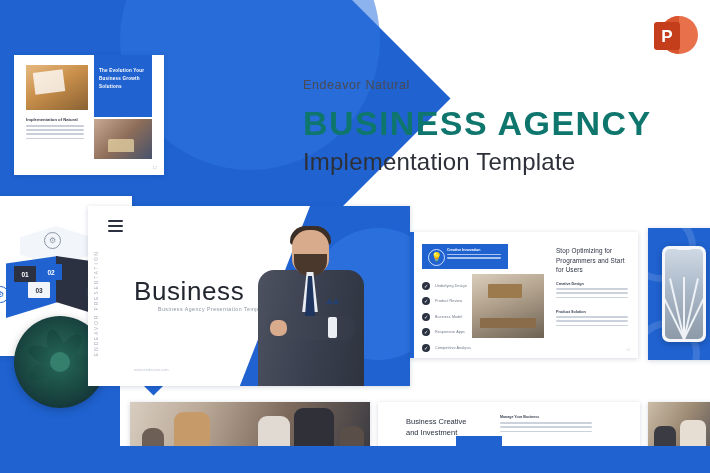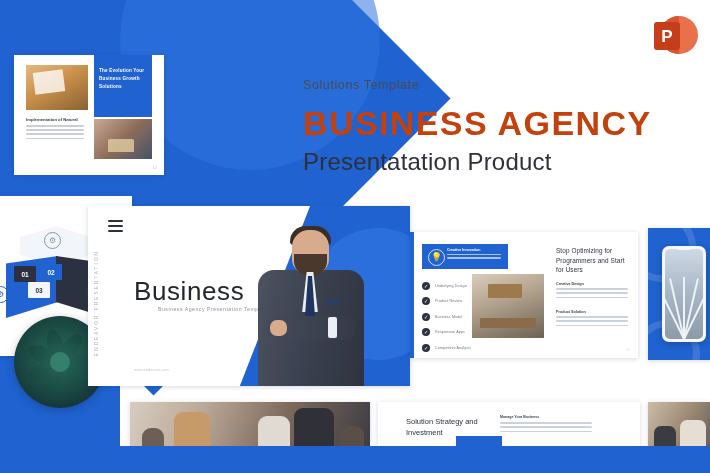--- a/index.html
+++ b/index.html
@@ -52,21 +52,21 @@
     background:#c43e1c;display:flex;align-items:center;justify-content:center;
     color:#fff;font-weight:bold;font-size:17px;line-height:1;
   }
 
   
   .hero{position:absolute;left:303px;top:78px;width:370px;}
   .hero-eyebrow{
     font-size:12.5px;color:#4a4a52;letter-spacing:.6px;margin:0 0 14px 0;
   }
   .hero-title{
-    font-size:34px;font-weight:bold;color:#c2410c;letter-spacing:1.4px;
+    font-size:34px;font-weight:bold;color:#0f766e;letter-spacing:1.4px;
     line-height:1;margin:0 0 8px 0;white-space:nowrap;
   }
   .hero-sub{
     font-size:24px;color:#2d3038;letter-spacing:.2px;line-height:1.15;margin:0;
   }
 
   
   .slide{position:absolute;background:#fff;box-shadow:0 1px 5px rgba(20,40,80,.18);overflow:hidden;}
 
   
@@ -335,23 +335,23 @@
   <div class="bg-circle-soft"></div>
   <div class="bg-left-block2"></div>
   <div class="bg-left-tri"></div>
 
   <div class="ppt-badge">
     <div class="ppt-circle"></div>
     <div class="ppt-tile">P</div>
   </div>
 
   <div class="hero">
-    <p class="hero-eyebrow">Solutions Template</p>
+    <p class="hero-eyebrow">Endeavor Natural</p>
     <p class="hero-title">BUSINESS AGENCY</p>
-    <p class="hero-sub">Presentatation Product</p>
+    <p class="hero-sub">Implementation Template</p>
   </div>
 
   <div class="slide slideA">
     <div class="sa-photo"></div>
     <div class="sa-blue">
       <div class="sa-blue-txt">The Evolution Your Business Growth Solutions</div>
     </div>
     <div class="sa-photo2"></div>
     <div class="sa-h">Implementation of Natural</div>
     <div class="lines sa-lines">
@@ -487,21 +487,21 @@
     <div class="sf-photo">
       <div class="sf-p p1"></div>
       <div class="sf-p p2"></div>
       <div class="sf-p p3"></div>
       <div class="sf-p p4"></div>
       <div class="sf-p p5"></div>
     </div>
   </div>
 
   <div class="slide slideG">
-    <div class="sg-h">Solution Strategy and Investment</div>
+    <div class="sg-h">Business Creative and Investment</div>
     <div class="sg-sh">Manage Your Business</div>
     <div class="lines sg-lines">
         <i></i>
         <i></i>
         <i></i>
       </div>
   </div>
 
   <div class="slide slideH">
     <div class="sh-photo">

